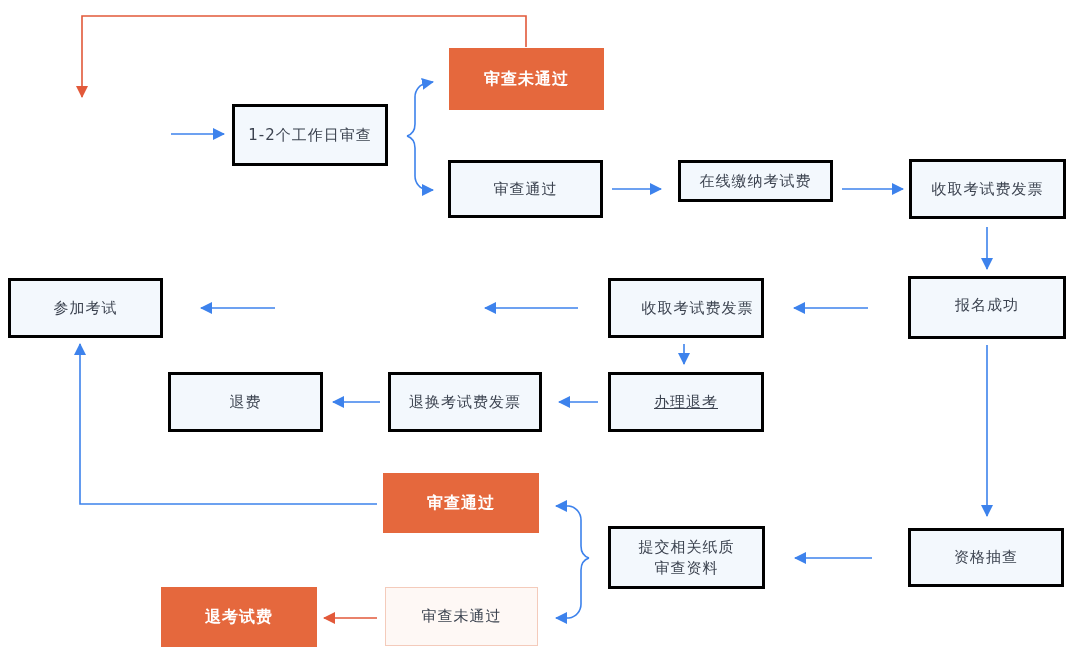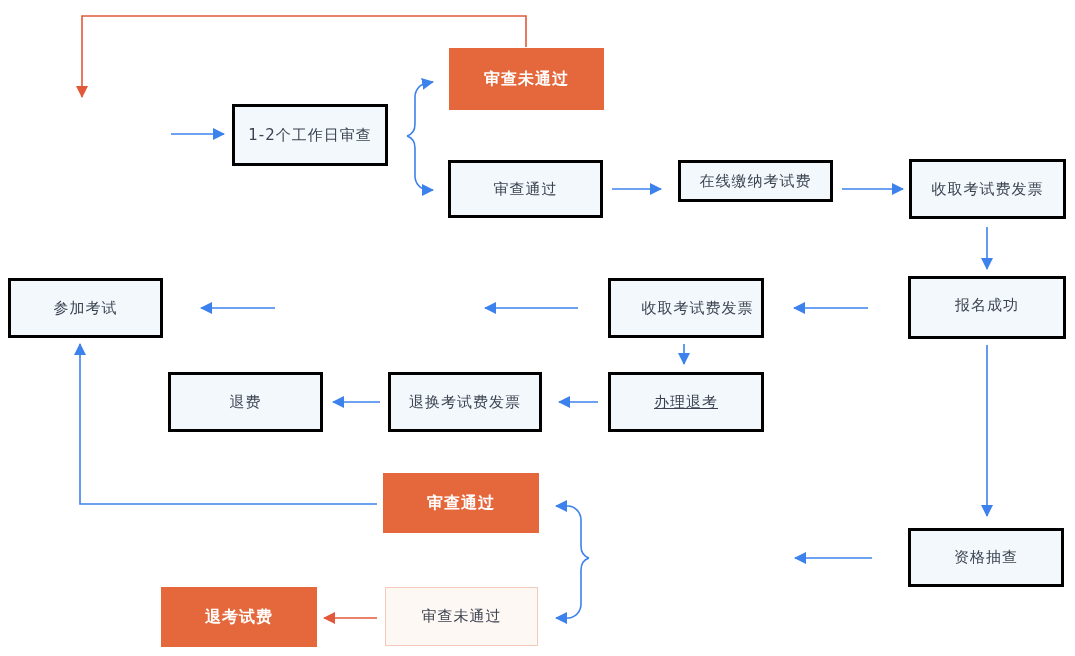--- a/index.html
+++ b/index.html
@@ -105,20 +105,24 @@
   </div>
 
   <div class="node node--light" style="left:168px;top:372px;width:155px;height:60px;">
     <span>退费</span>
   </div>
 
   <div class="node node--light" style="left:908px;top:528px;width:156px;height:59px;">
     <span>资格抽查</span>
   </div>
 
+  <div class="node node--light" style="left:608px;top:526px;width:157px;height:63px;">
+    <span>提交相关纸质</span>
+    <span>审查资料</span>
+  </div>
 
   <div class="node node--orange" style="left:383px;top:473px;width:156px;height:60px;">
     <span>审查通过</span>
   </div>
 
   <div class="node node--pink" style="left:385px;top:587px;width:153px;height:59px;">
     <span>审查未通过</span>
   </div>
 
   <div class="node node--orange" style="left:161px;top:587px;width:156px;height:60px;">

